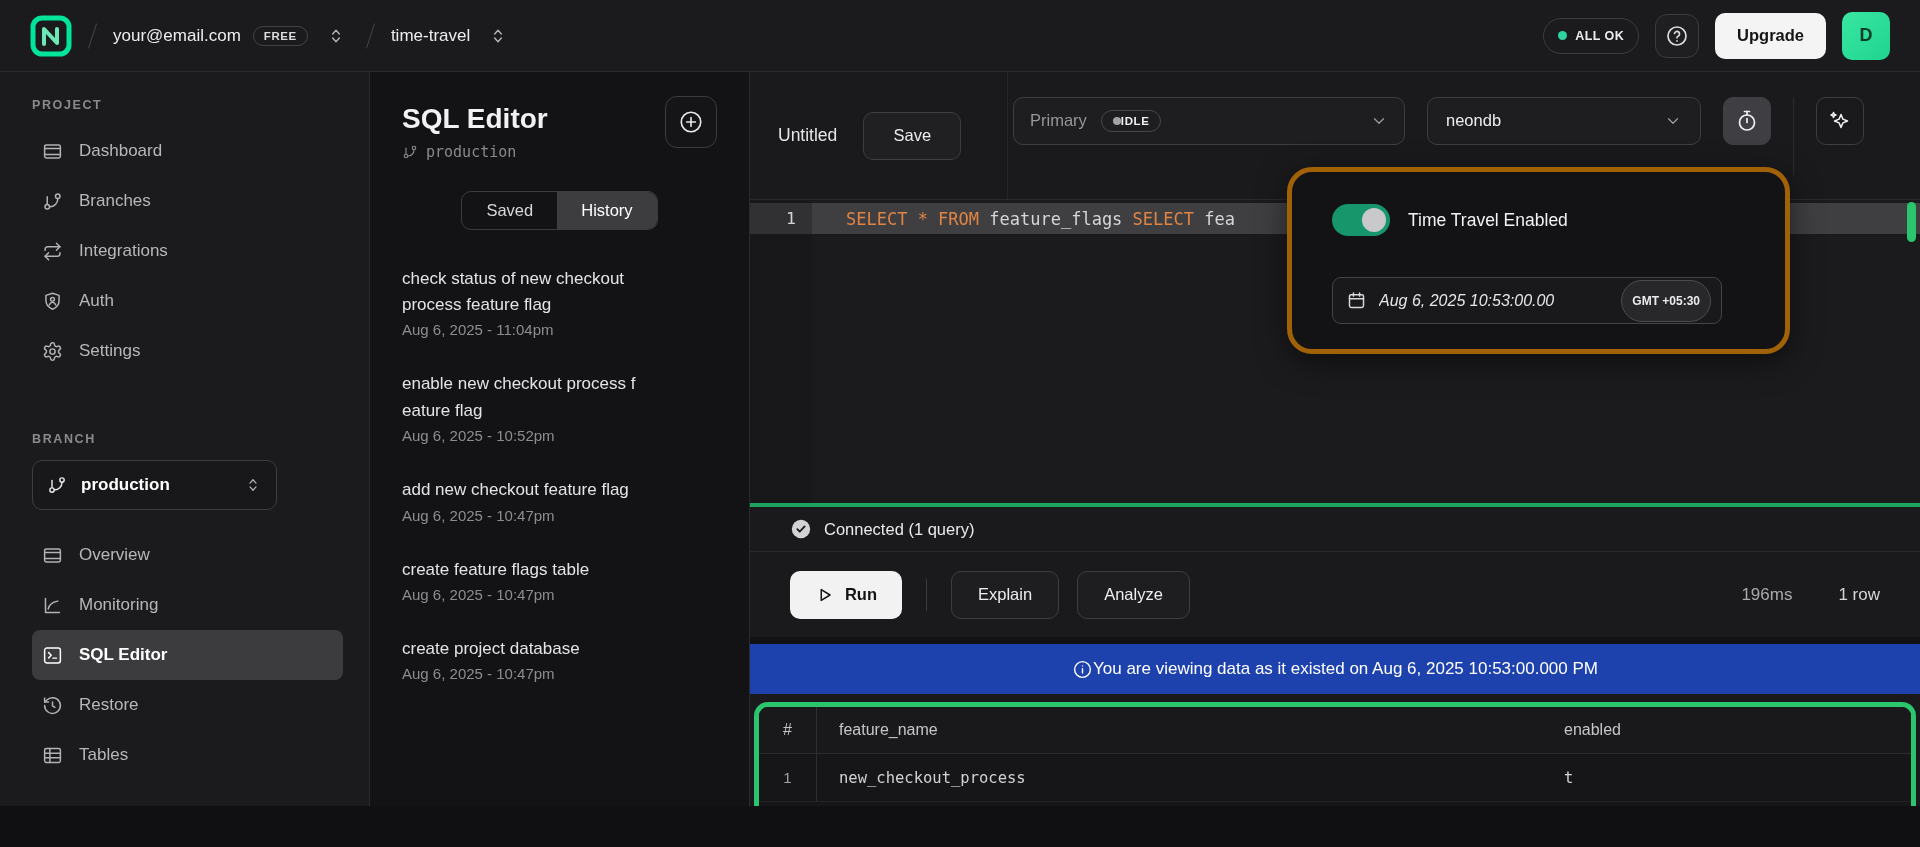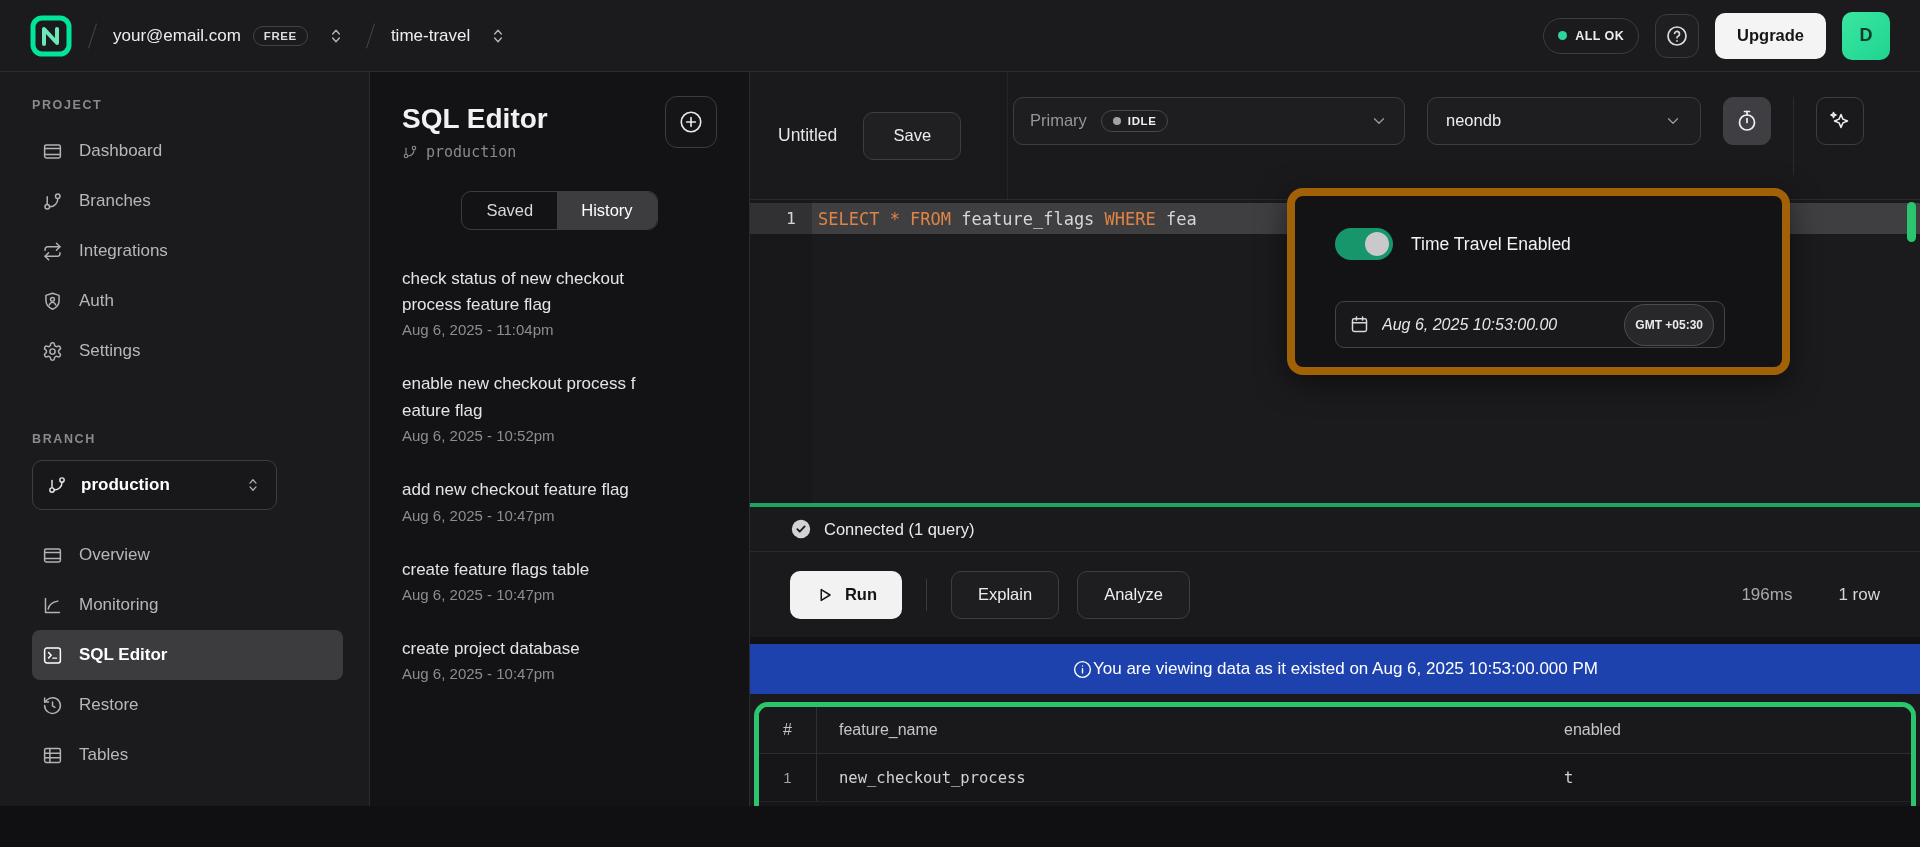--- a/index.html
+++ b/index.html
@@ -53,42 +53,42 @@
   
   .main { flex:1; display:flex; flex-direction:column; background:#1a1a1c; position:relative; }
   .toolbar { height:128px; display:flex; align-items:center; padding-left:28px; border-bottom:1px solid #2b2b2e; position:relative; }
   .tb-divider { position:absolute; left:257px; top:0; width:1px; height:127px; background:#262628; }
   .tab-title { font-size:17.5px; color:#e5e5e7; }
   .save-btn { margin-left:26px; width:98px; height:48px; border:1px solid #3e3e42; border-radius:10px; background:#202022; color:#ededef; font-size:16.5px; cursor:pointer; }
   .tb-right { margin-left:auto; margin-right:56px; display:flex; align-items:flex-start; gap:22px; }
   .dd { height:48px; border:1px solid #3e3e42; border-radius:10px; background:#1e1e20; display:flex; align-items:center; cursor:pointer; }
   .dd-compute { width:392px; padding:0 16px; }
   .dd-compute .cname { font-size:16.5px; color:#96969a; }
-  .idle-pill { margin-left:14px; display:flex; align-items:center; gap:7px; border:1px solid #47474b; border-radius:999px; padding:4px 11px; }
+  .idle-pill { margin-left:14px; display:flex; align-items:center; border:1px solid #47474b; border-radius:999px; padding:4px 11px; }
   .idle-pill .idot { width:8px; height:8px; border-radius:50%; background:#a2a2a6; }
   .idle-pill .itxt { font-size:11.5px; font-weight:bold; letter-spacing:.6px; color:#f0f0f2; }
   .dd-db { width:274px; padding:0 18px; }
   .dd-db .dbname { font-size:16.5px; color:#ededef; }
   .dd .chev { margin-left:auto; }
   .icon-btn { width:48px; height:48px; border:1px solid #3e3e42; border-radius:10px; background:transparent; display:flex; align-items:center; justify-content:center; cursor:pointer; }
   .icon-btn.active { background:#3f3f43; border-color:#3f3f43; }
   .tb-sep { width:1px; height:78px; background:#2b2b2e; }
 
   
   .code-area { height:303px; position:relative; background:#1b1b1d; }
   .gutter { position:absolute; left:0; top:0; width:62px; height:100%; background:#18181a; }
   .active-line { position:absolute; left:62px; right:0; top:3px; height:31px; background:#3f3f42; }
   .gutter-line { position:absolute; left:0; top:3px; width:62px; height:31px; background:#313134; display:flex; align-items:center; justify-content:flex-end; padding-right:16px; font-family:"DejaVu Sans Mono", monospace; font-size:16.5px; color:#d4d4d6; }
-  .code-line { position:absolute; left:68px; top:3px; height:31px; display:flex; align-items:center; font-family:"DejaVu Sans Mono", monospace; font-size:17px; white-space:pre; }
+  .code-line { position:absolute; left:96px; top:3px; height:31px; display:flex; align-items:center; font-family:"DejaVu Sans Mono", monospace; font-size:17px; white-space:pre; }
   .tok-kw { color:#e08445; }
   .tok-id { color:#d6d6d8; }
   .scroll-thumb { position:absolute; right:4px; top:2px; width:9px; height:40px; border-radius:5px; background:#2bc56d; }
 
   
-  .tt-popup { position:absolute; left:1287px; top:188px; width:503px; height:187px; background:#131315; border:8px solid #a16207; border-radius:16px; z-index:10; box-shadow:0 8px 30px rgba(0,0,0,.5); }
+  .tt-popup { position:absolute; left:1287px; top:167px; width:503px; height:187px; background:#131315; border:5px solid #a16207; border-radius:25px; z-index:10; box-shadow:0 8px 30px rgba(0,0,0,.5); }
   .tt-row1 { position:absolute; left:40px; top:32px; display:flex; align-items:center; gap:18px; }
   .toggle { width:58px; height:32px; border-radius:999px; background:#17966c; position:relative; cursor:pointer; }
   .toggle .knob { position:absolute; right:4px; top:4px; width:24px; height:24px; border-radius:50%; background:#c9c9cb; }
   .tt-label { font-size:17.5px; color:#f2f2f4; }
   .tt-field { position:absolute; left:40px; top:105px; width:390px; height:47px; border:1.5px solid #444448; border-radius:9px; background:#19191b; display:flex; align-items:center; padding:0 10px 0 13px; cursor:pointer; }
   .tt-datetime { margin-left:12px; font-size:16px; color:#e6e6e8; white-space:nowrap; overflow:hidden; flex:1;font-style:italic; }
   .tz-pill { flex:none; border:1px solid #4c4c50; background:#28282b; border-radius:999px; padding:13px 10px; font-size:12px; font-weight:bold; color:#ebebed; white-space:nowrap; }
 
   
   .results { height:343px; display:flex; flex-direction:column; }
@@ -403,21 +403,21 @@
                 </svg>
             </span>
           </button>
         </div>
       </div>
 
       <div class="code-area">
         <div class="gutter"></div>
         <div class="active-line"></div>
         <div class="gutter-line">1</div>
-        <div class="code-line"><span class="tok-kw">SELECT * FROM </span><span class="tok-id">feature_flags </span><span class="tok-kw">WHERE </span><span class="tok-id">fea</span></div>
+        <div class="code-line"><span class="tok-kw">SELECT * FROM </span><span class="tok-id">feature_flags </span><span class="tok-kw">SELECT </span><span class="tok-id">fea</span></div>
         <span class="scroll-thumb"></span>
       </div>
 
       <div class="results">
         <div class="green-divider"></div>
         <div class="conn-bar">
           <span>
             <svg viewBox="0 0 24 24" width="22" height="22">
                 <circle cx="12" cy="12" r="10" fill="#d2d2d5"></circle>
                 <path d="m8 12.2 2.6 2.6 5.4-5.6" fill="none" stroke="#1a1a1c" stroke-width="2" stroke-linecap="round" stroke-linejoin="round"></path>

